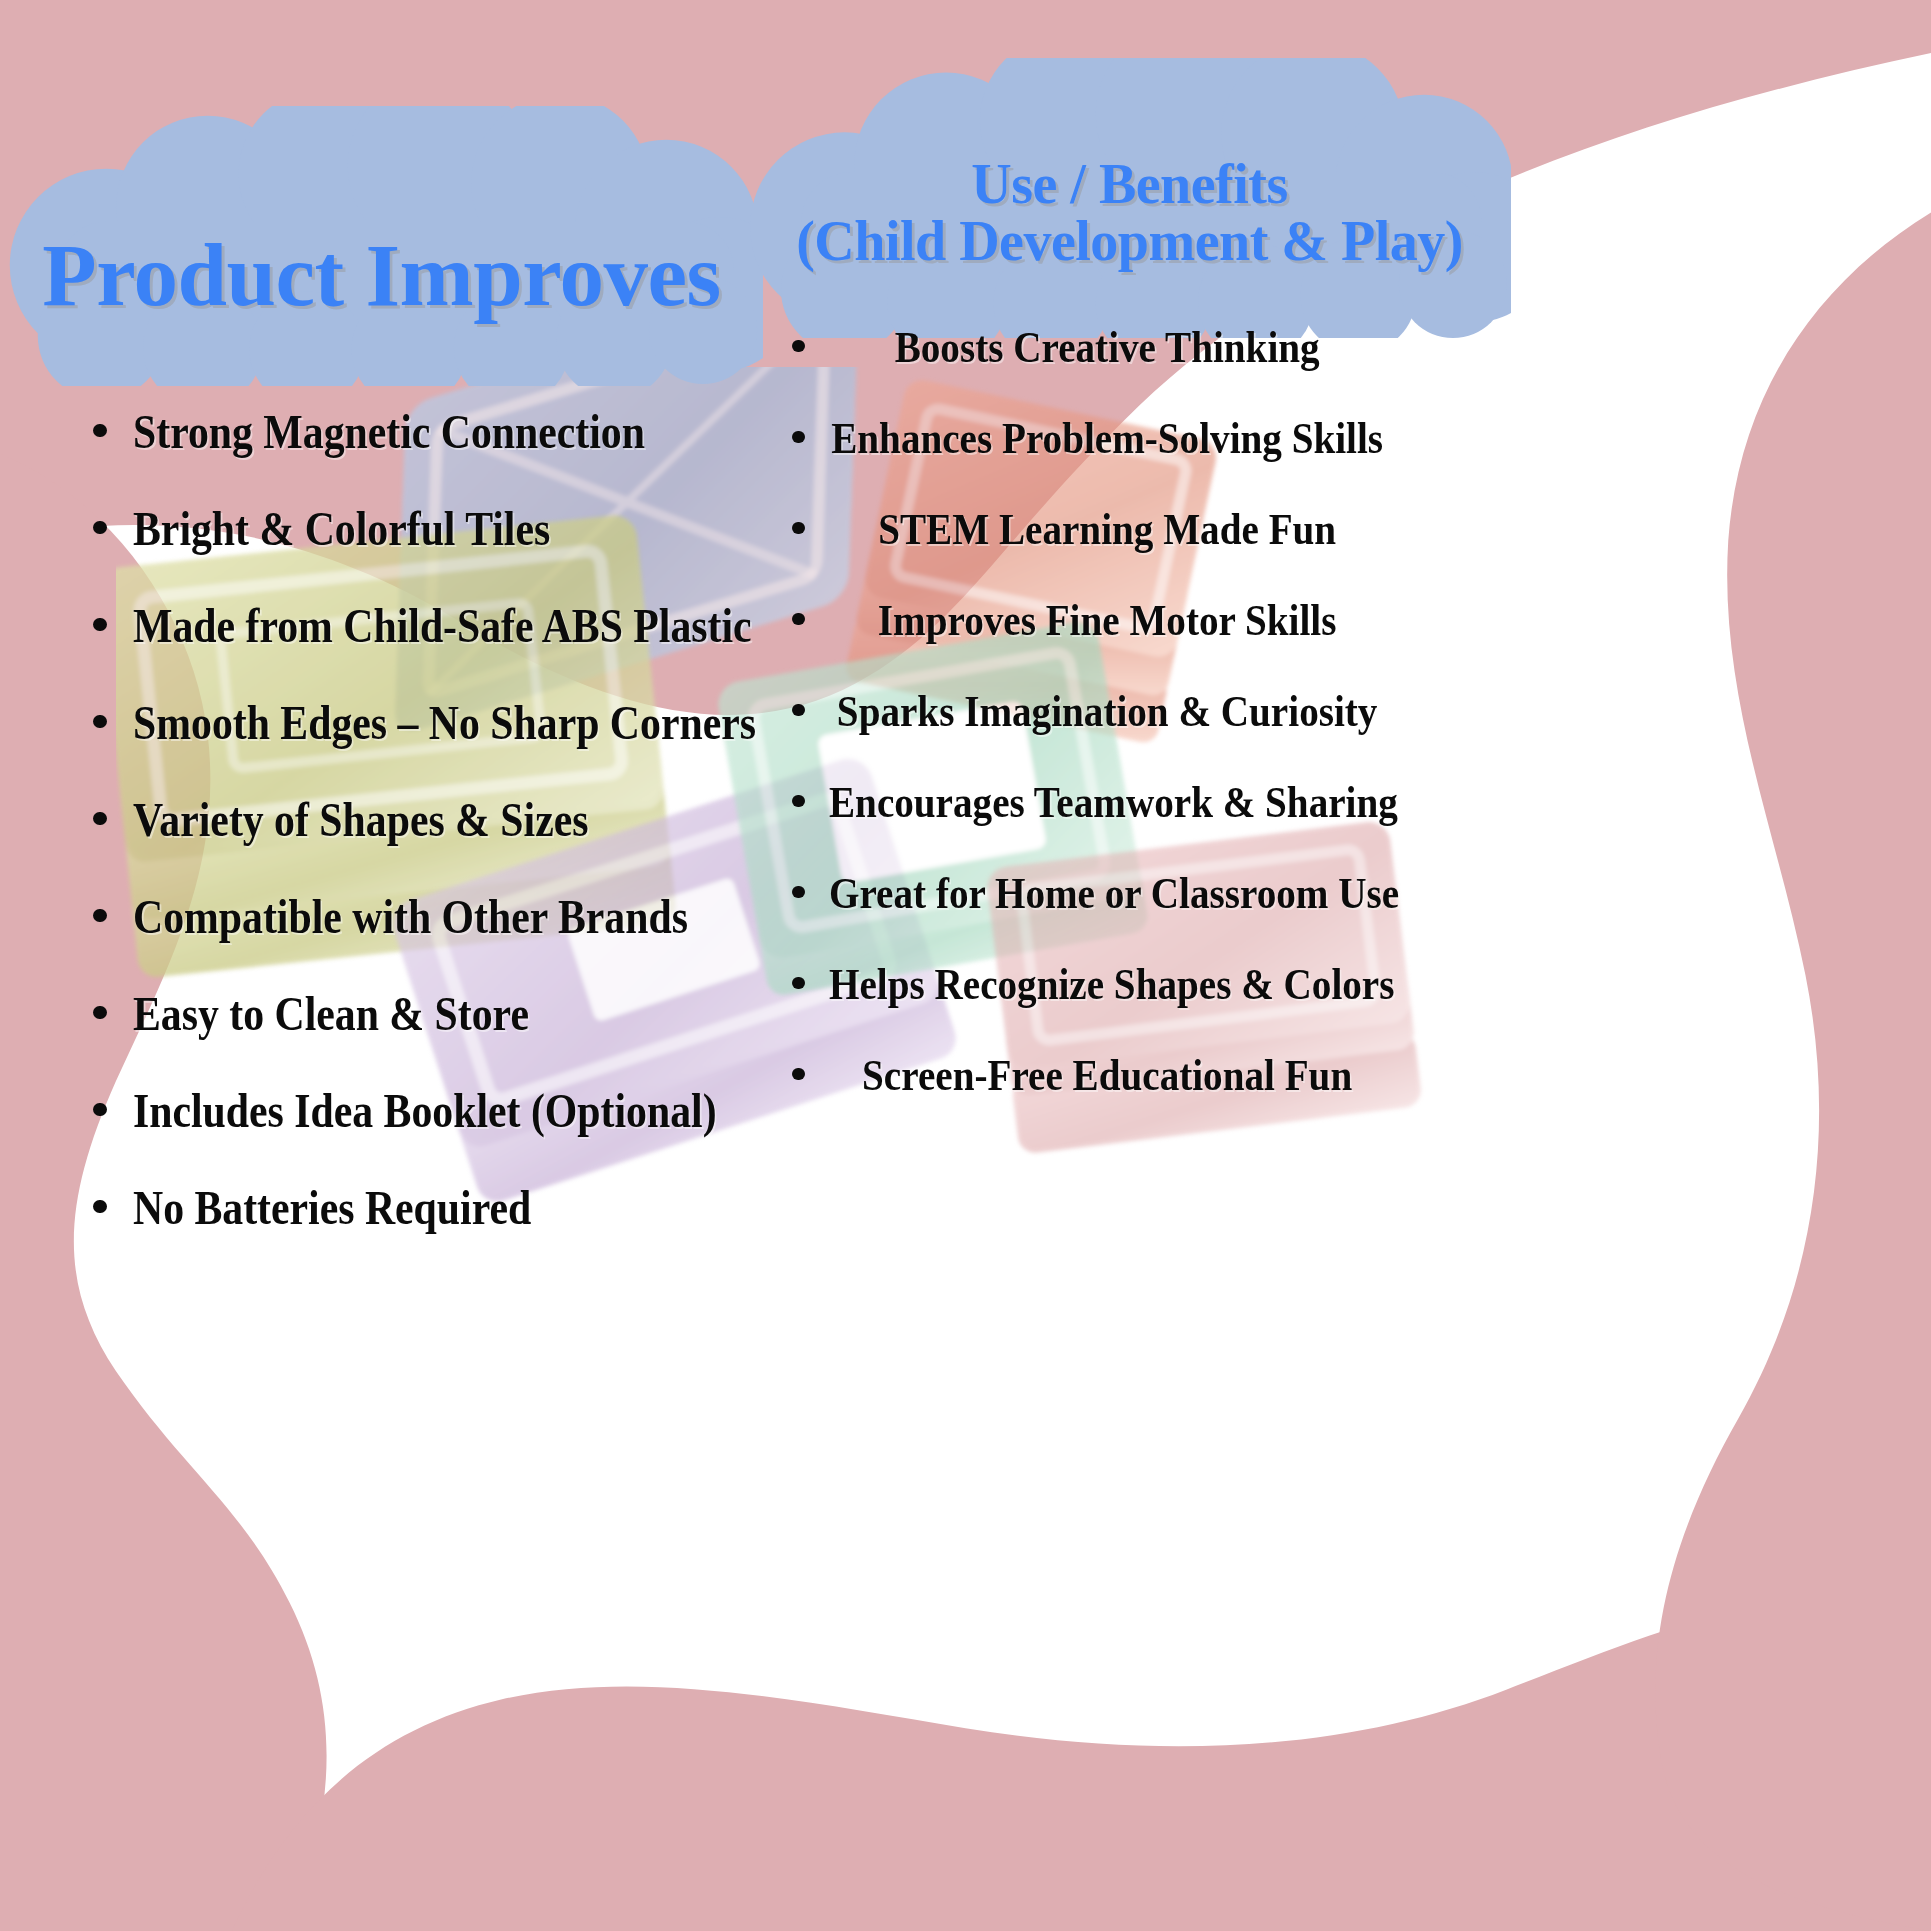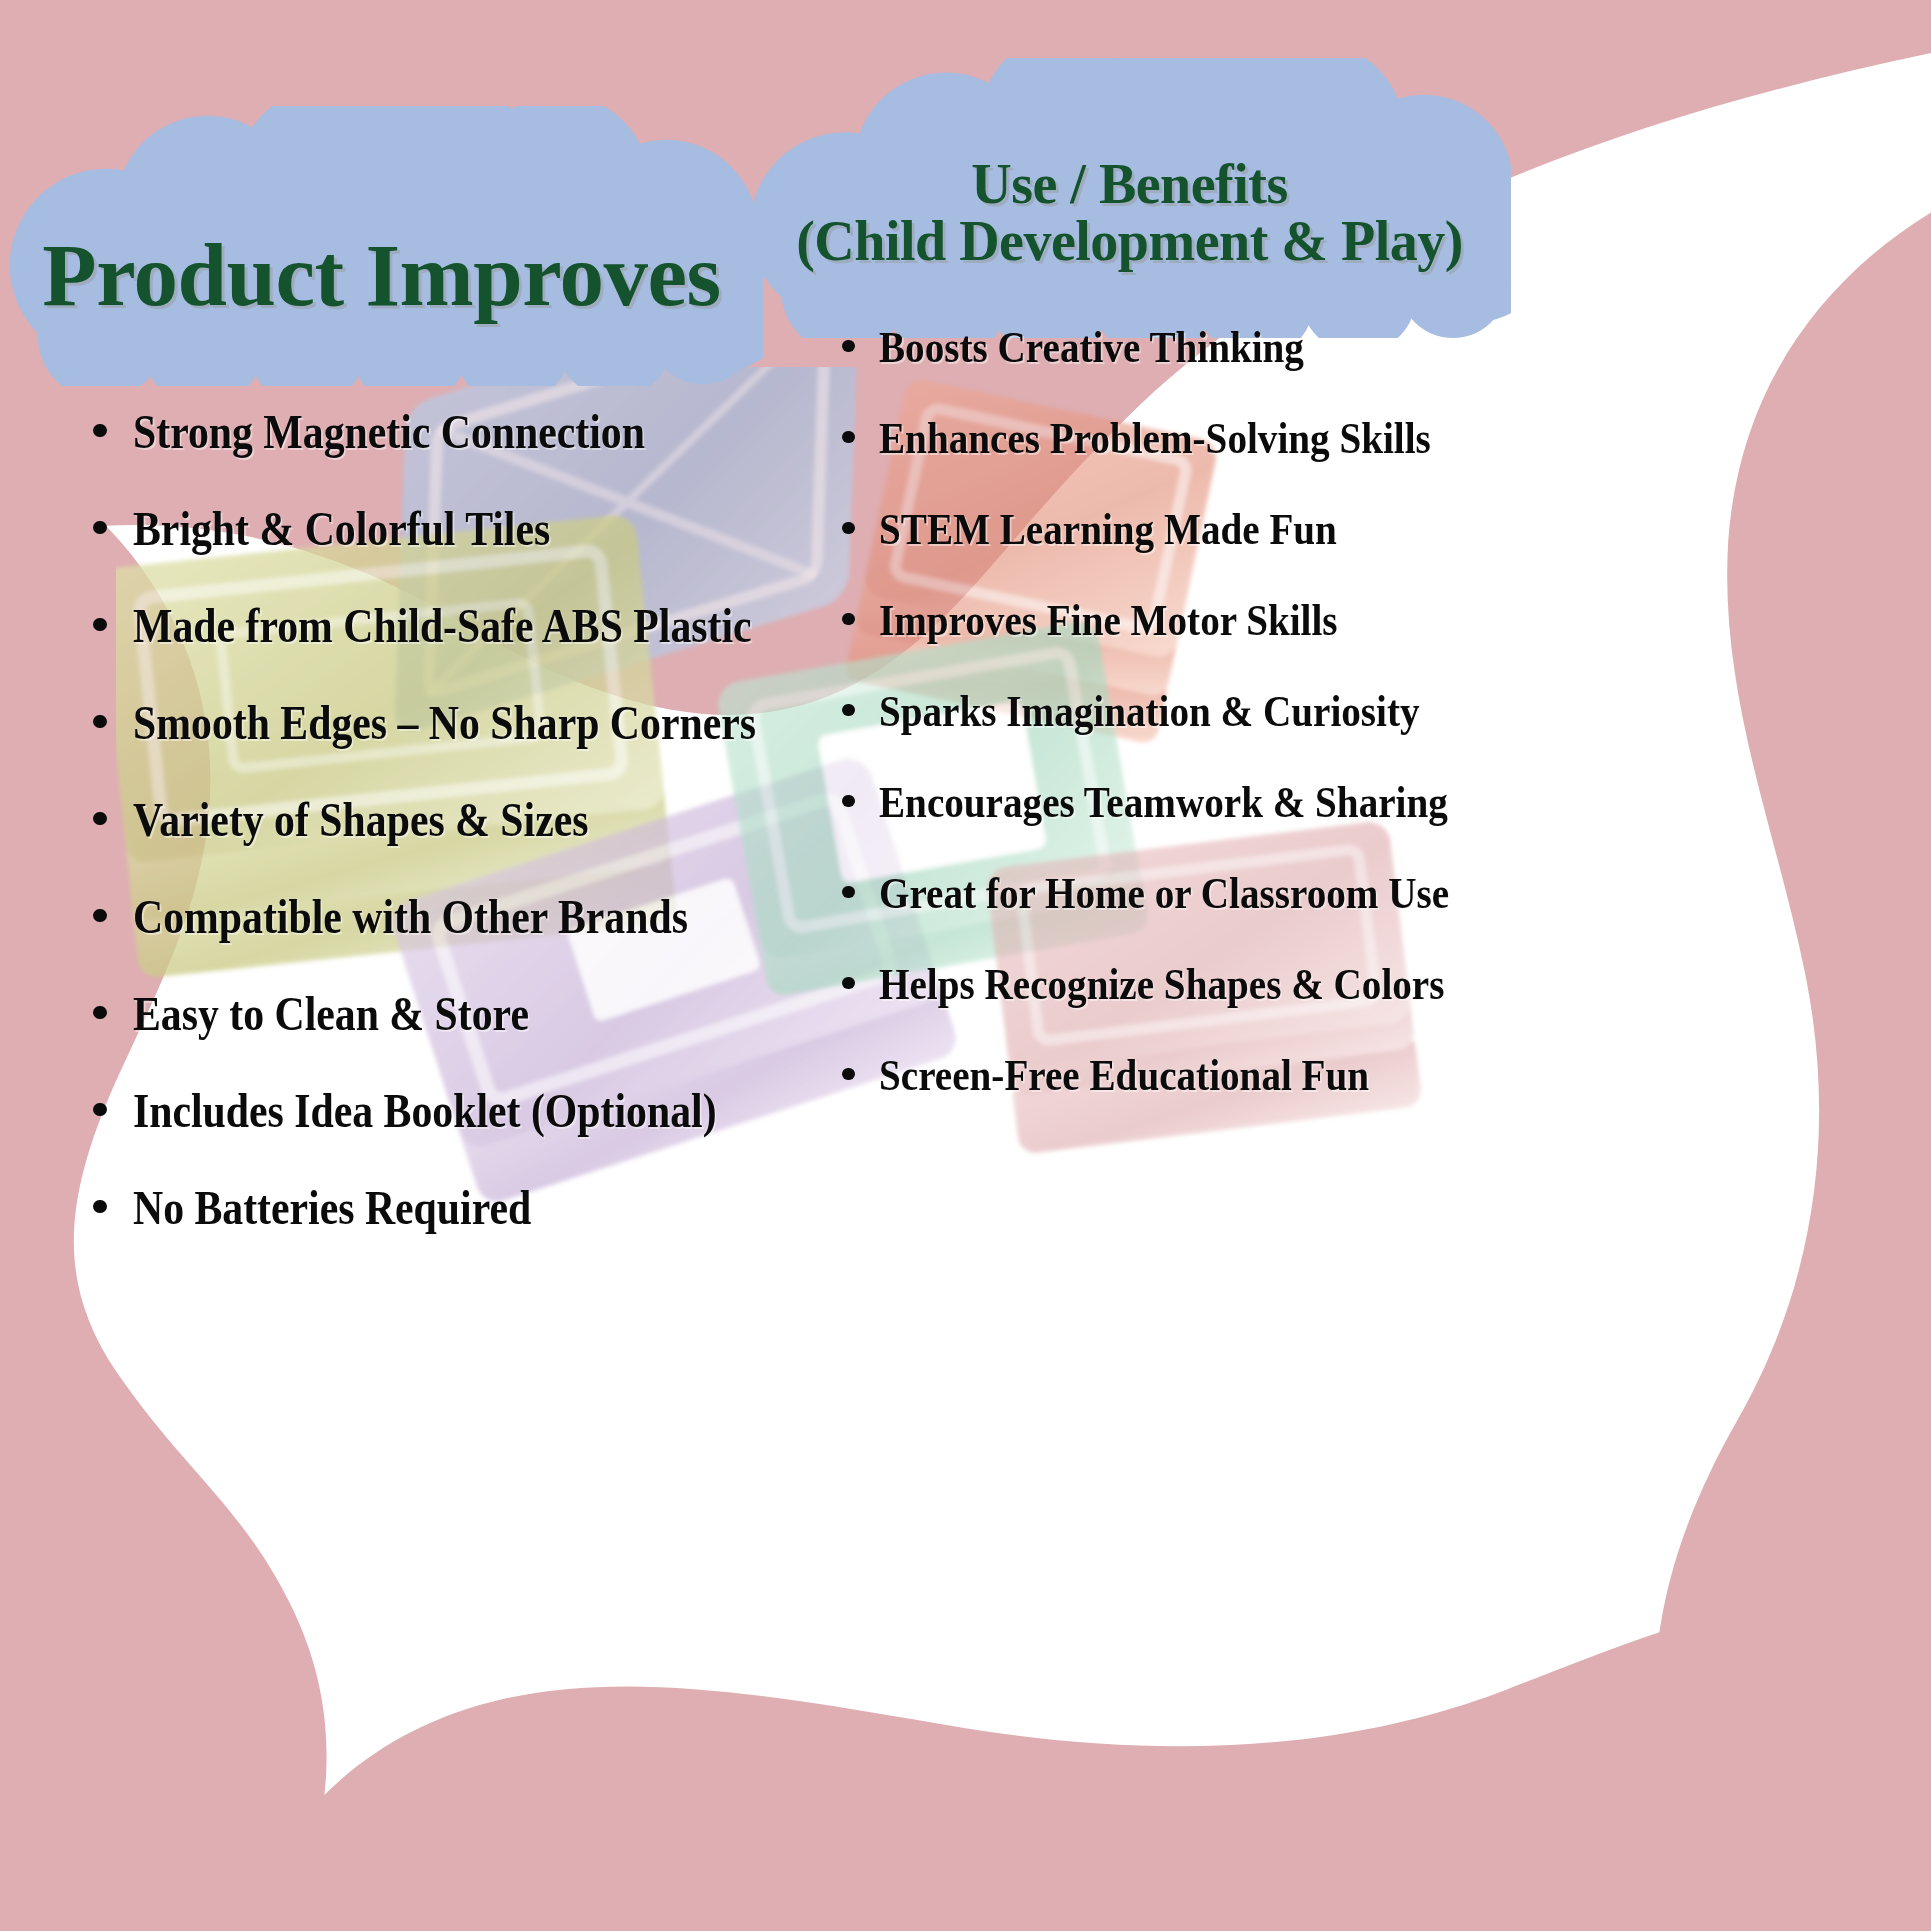--- a/index.html
+++ b/index.html
@@ -14,39 +14,39 @@
   .bg-layer{position:absolute;inset:0;width:1931px;height:1931px;}
 
   
   .photo-layer{position:absolute;left:116px;top:367px;width:1661px;height:1207px;}
 
   
   .cloud-wrap{position:absolute;}
   .cloud-title{
     position:absolute;left:0;top:0;width:100%;height:100%;
     display:flex;flex-direction:column;align-items:center;justify-content:center;
-    color:#14532d;
+    color:#3b82f6;
     font-weight:700;
     line-height:1.02;
     text-align:center;
     letter-spacing:-0.5px;
     text-shadow:2.9px 2.9px 0 rgba(150,150,150,0.45);
     white-space:pre-line;
   }
 
   #cloud-left{left:0px;top:106px;width:763px;height:280px;}
   #cloud-left .cloud-title{font-size:89px;padding-top:29px;}
 
   #cloud-right{left:748px;top:58px;width:763px;height:280px;}
   #cloud-right .cloud-title{font-size:56px;padding-top:15.4px;}
 
   
   .bullet-col{position:absolute;}
   #col-left{left:93px;top:404px;width:763px;}
-  #col-right{left:842px;top:321px;width:676px;}
+  #col-right{left:792px;top:321px;width:676px;text-align:center;}
 
   .bullet-item{
     display:flex;align-items:baseline;
     color:#0b0b0b;
     font-weight:700;
     text-shadow:1.9px 1.9px 0 rgba(255,255,255,0.45);
   }
   #col-left .bullet-item{font-size:48px;margin-bottom:42px;}
   #col-right .bullet-item{font-size:45px;margin-bottom:39px;}
 

